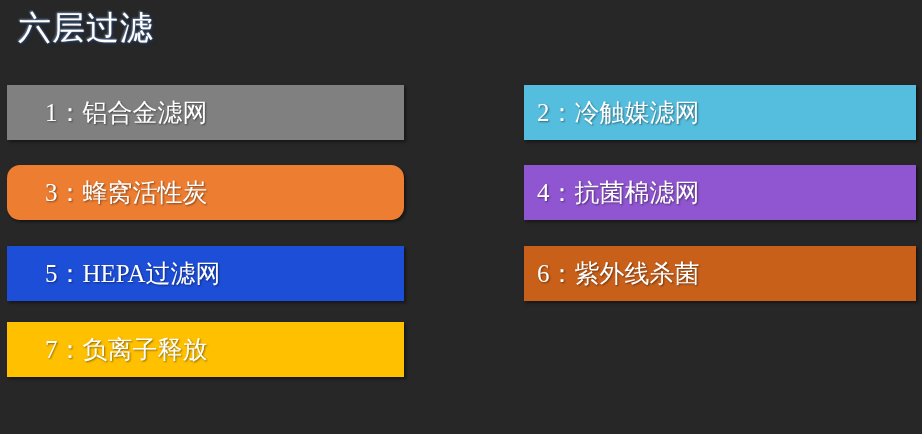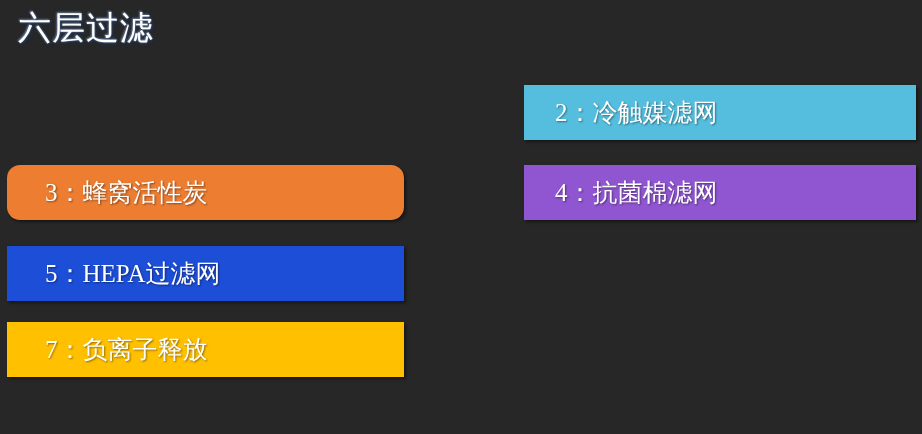--- a/index.html
+++ b/index.html
@@ -62,29 +62,32 @@
   .col-left  { left: 7px;   width: 397px; }
   
   .col-right { left: 524px; width: 392px; }
 
   .row1 { top: 85px; }
   .row2 { top: 165px; }
   .row3 { top: 246px; }
   .row4 { top: 322px; }
 
   .pad-left  { padding-left: 38px; }
-  .pad-right { padding-left: 31px; }
+  .pad-right { padding-left: 13px; }
 </style>
 </head>
 <body>
 
 <div id="slide">
 
   <div id="title">六层过滤</div>
 
+  <div class="bar col-left row1" style="background:#808080;">
+    <span class="bar-label pad-left">1：铝合金滤网</span>
+  </div>
 
   <div class="bar col-left row2" style="background:#ED7D31;border-radius:13px;">
     <span class="bar-label pad-left">3：蜂窝活性炭</span>
   </div>
 
   <div class="bar col-left row3" style="background:#1d4ed8;">
     <span class="bar-label pad-left">5：HEPA过滤网</span>
   </div>
 
   <div class="bar col-left row4" style="background:#FFC000;">
@@ -92,14 +95,17 @@
   </div>
 
   <div class="bar col-right row1" style="background:#55BEDE;">
     <span class="bar-label pad-right">2：冷触媒滤网</span>
   </div>
 
   <div class="bar col-right row2" style="background:#9055D0;">
     <span class="bar-label pad-right">4：抗菌棉滤网</span>
   </div>
 
+  <div class="bar col-right row3" style="background:#C8601A;">
+    <span class="bar-label pad-right">6：紫外线杀菌</span>
+  </div>
 
 </div>
 
 </body></html>

